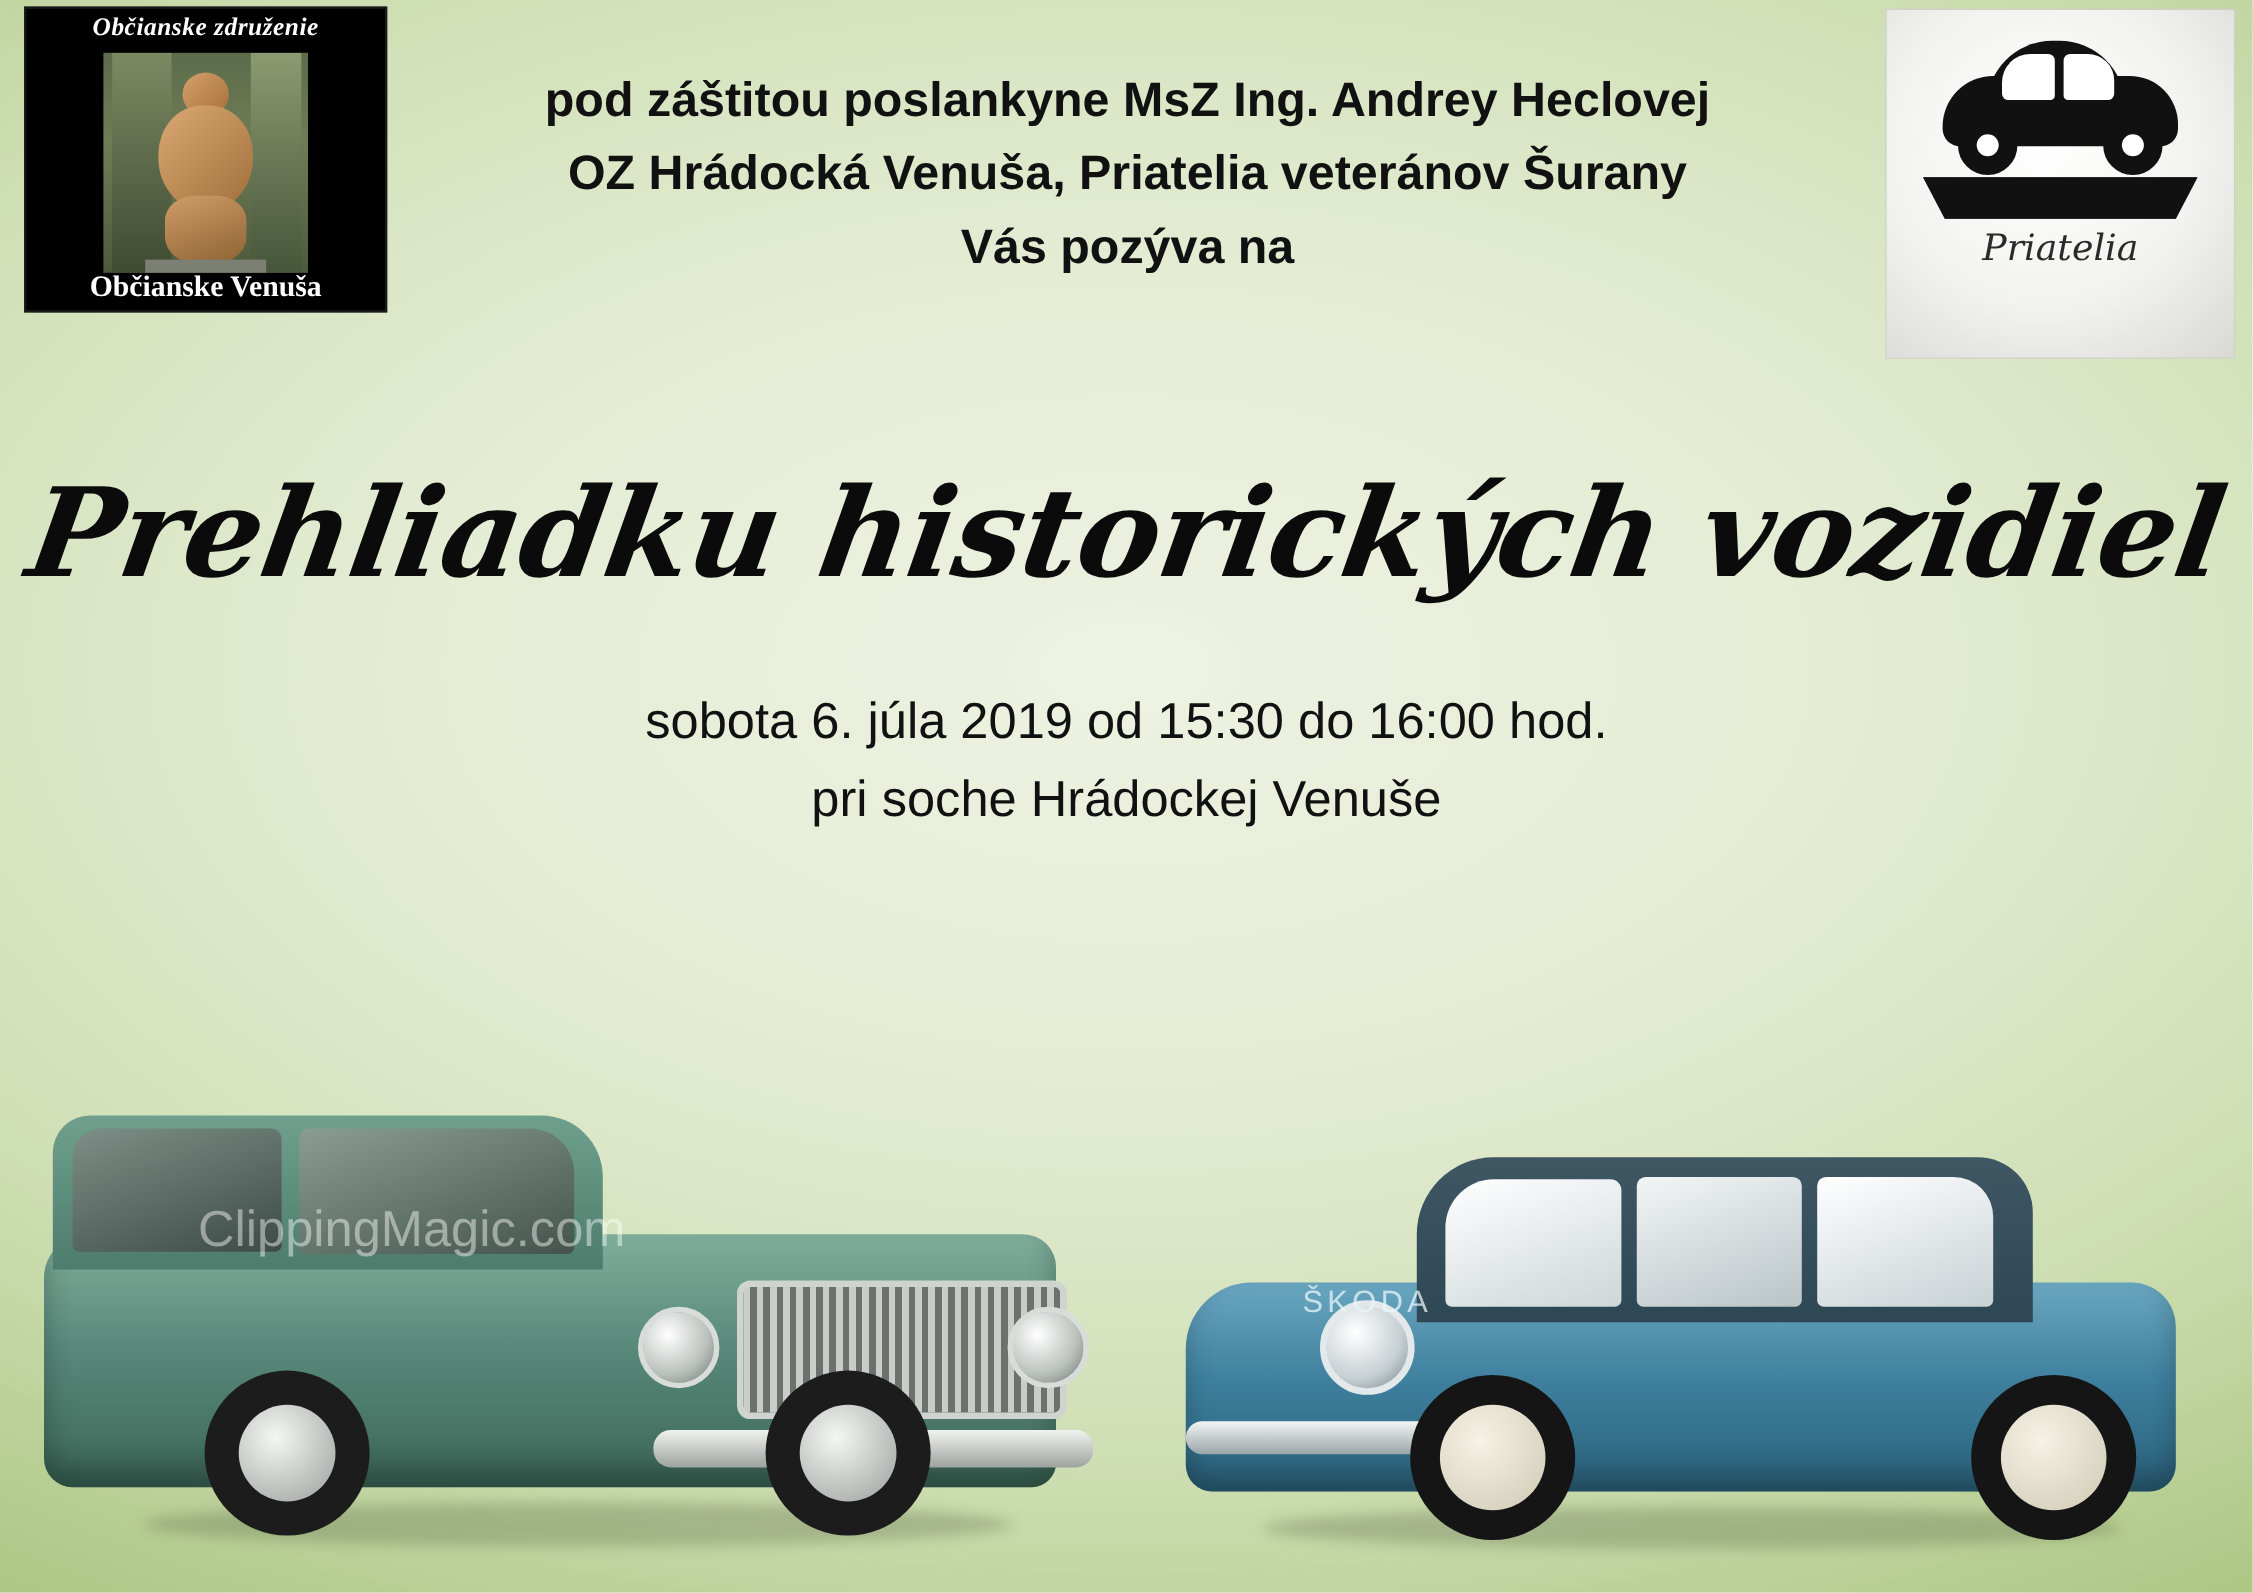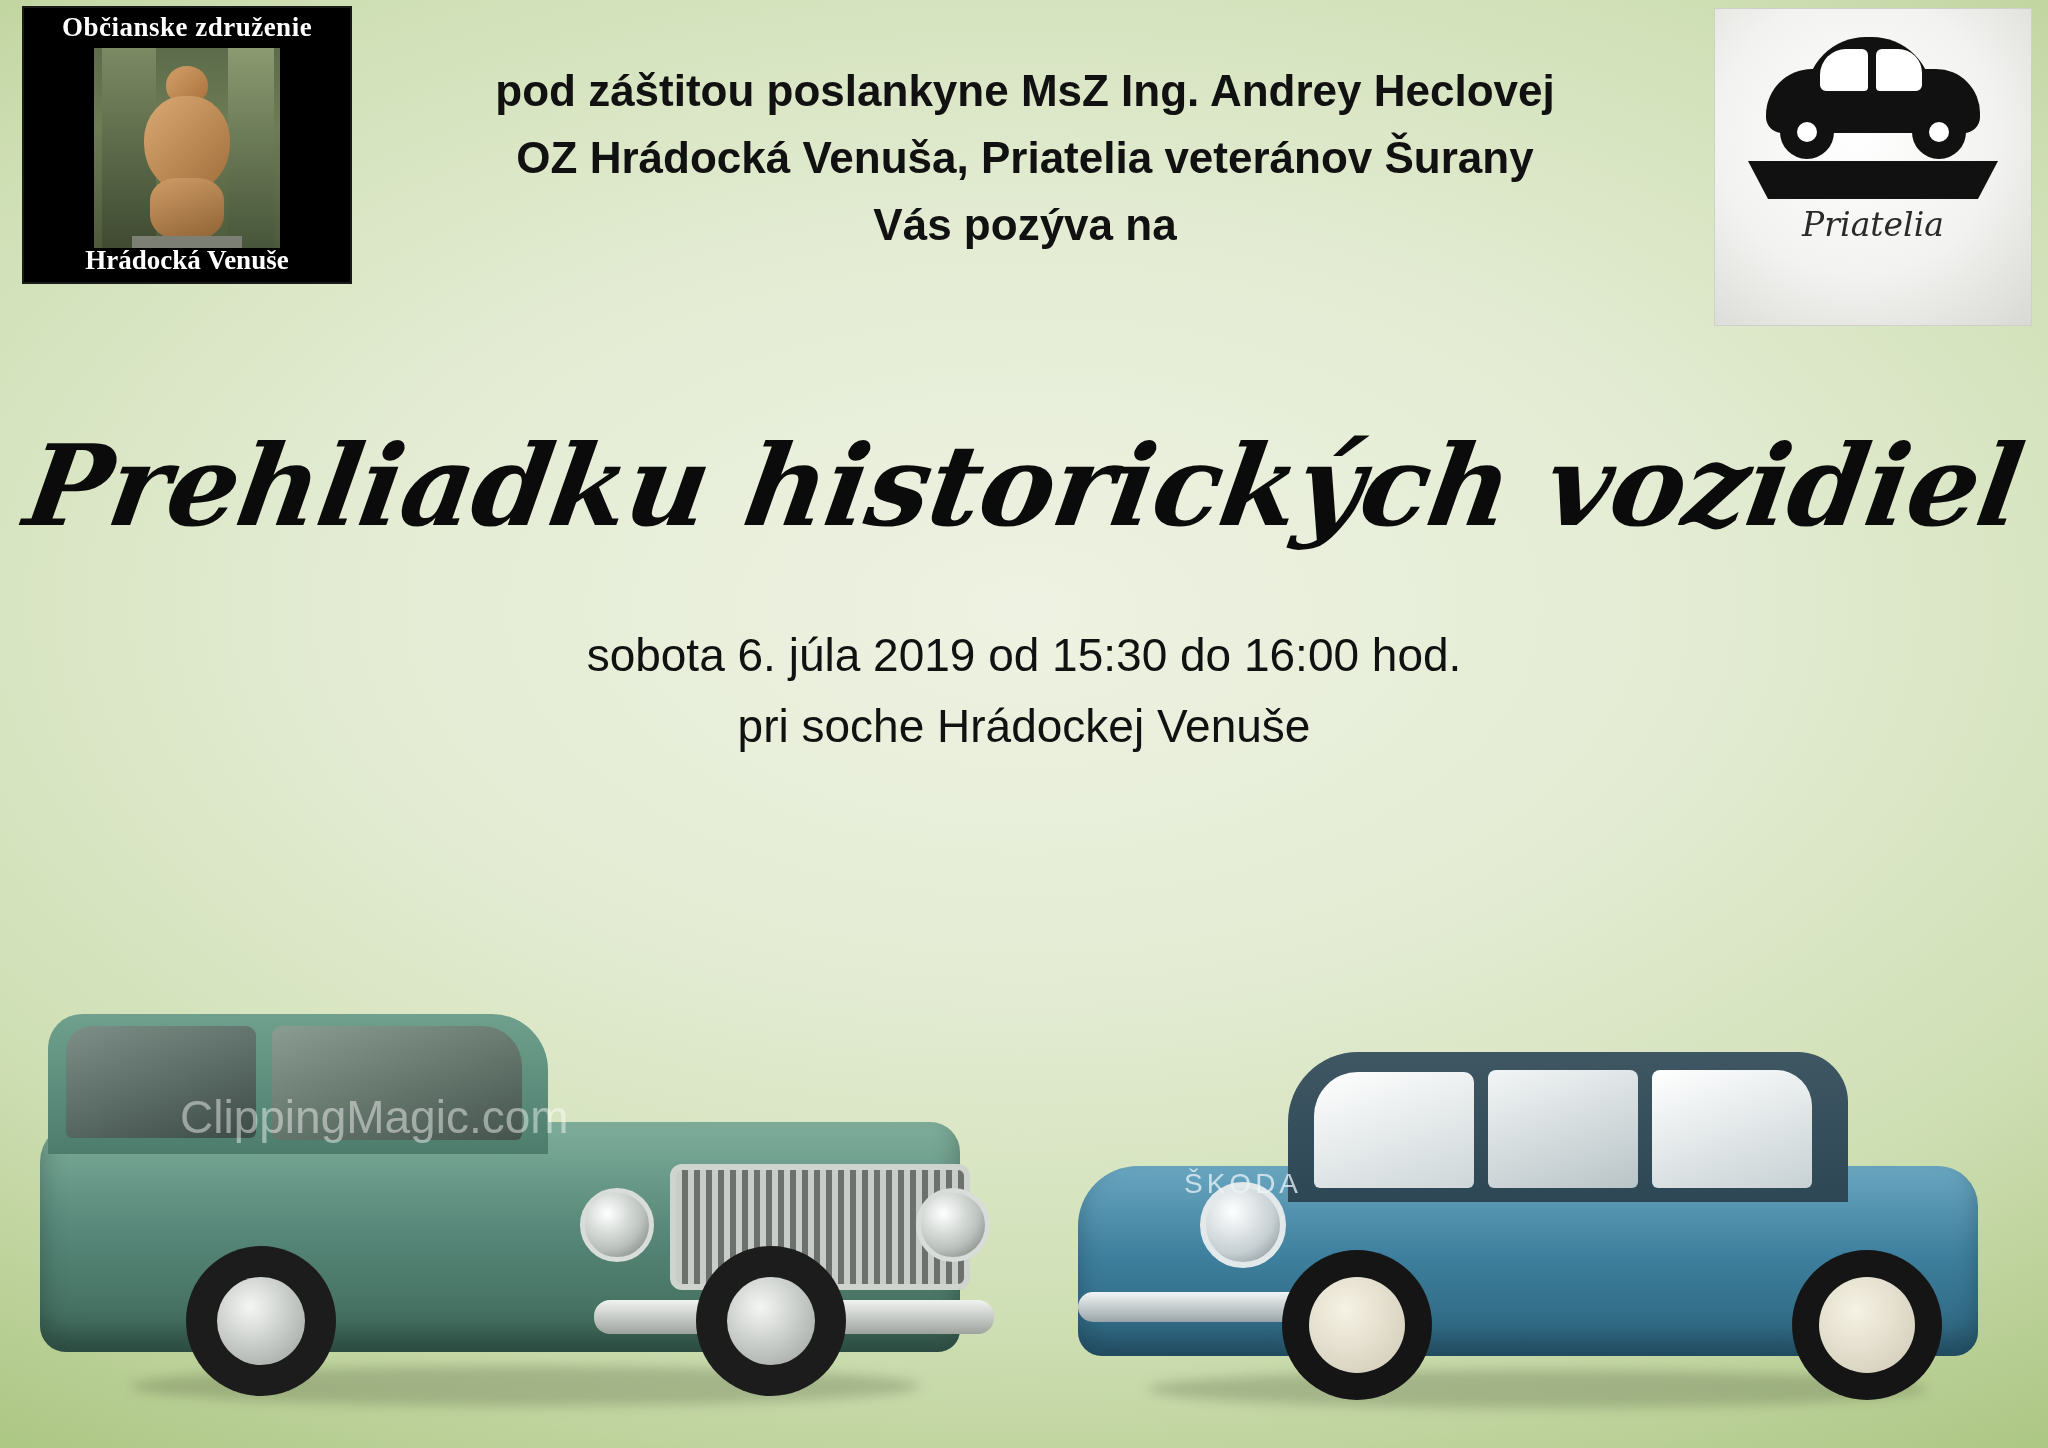--- a/index.html
+++ b/index.html
@@ -32,25 +32,26 @@
     overflow: hidden;
   }
   .logo-left .ll-top {
     position: absolute;
     top: 4px;
     left: 0;
     width: 100%;
     text-align: center;
     color: #fff;
     font-weight: bold;
-    font-size: 27px;
+    font-size: 23px;
     letter-spacing: 0.5px;
     font-family: "Liberation Serif", serif;
     text-shadow: 1px 1px 0 #000;
     z-index: 4;
+    font-style: italic;
   }
   .logo-left .ll-bottom {
     position: absolute;
     bottom: 6px;
     left: 0;
     width: 100%;
     text-align: center;
     color: #fff;
     font-weight: bold;
     font-size: 27px;
@@ -466,21 +467,21 @@
   <div class="logo-left">
     <div class="ll-top">Občianske združenie</div>
     <div class="ll-photo">
       <div class="venus-figure">
         <div class="venus-head"></div>
         <div class="venus-body"></div>
         <div class="venus-legs"></div>
       </div>
       <div class="venus-base"></div>
     </div>
-    <div class="ll-bottom">Hrádocká Venuše</div>
+    <div class="ll-bottom">Občianske Venuša</div>
   </div>
 
   <div class="logo-right">
     <div class="lr-car">
       <div class="lr-body"></div>
       <div class="lr-roof"></div>
       <div class="lr-win1"></div>
       <div class="lr-win2"></div>
       <div class="lr-wheel w1">
           <i></i>

